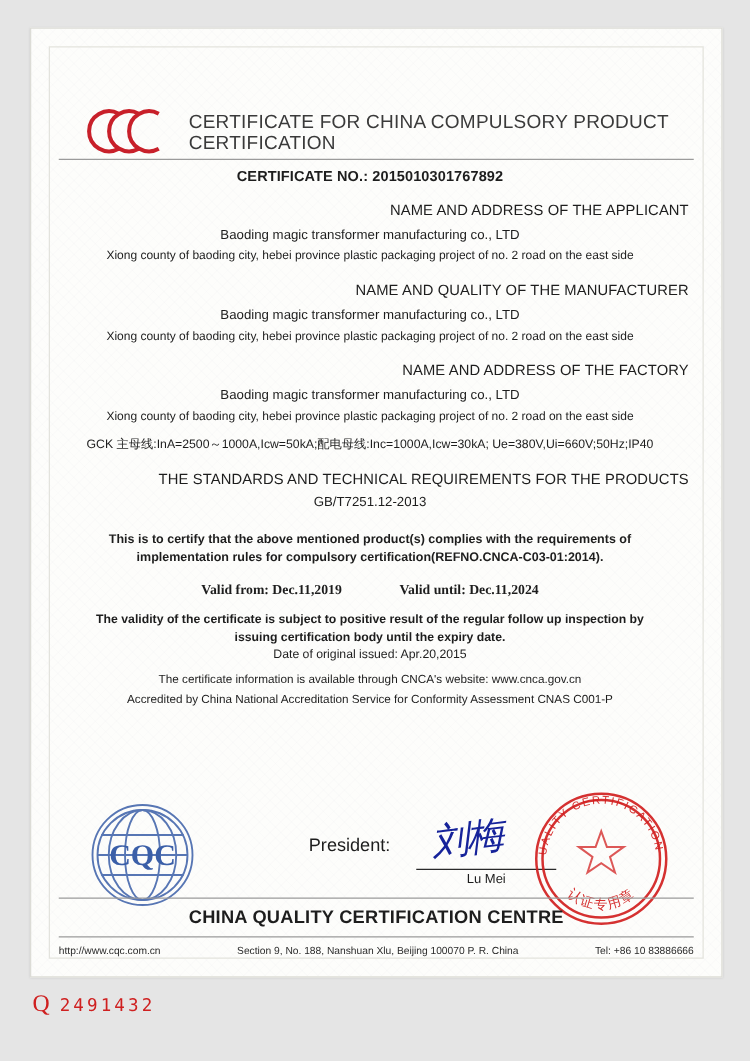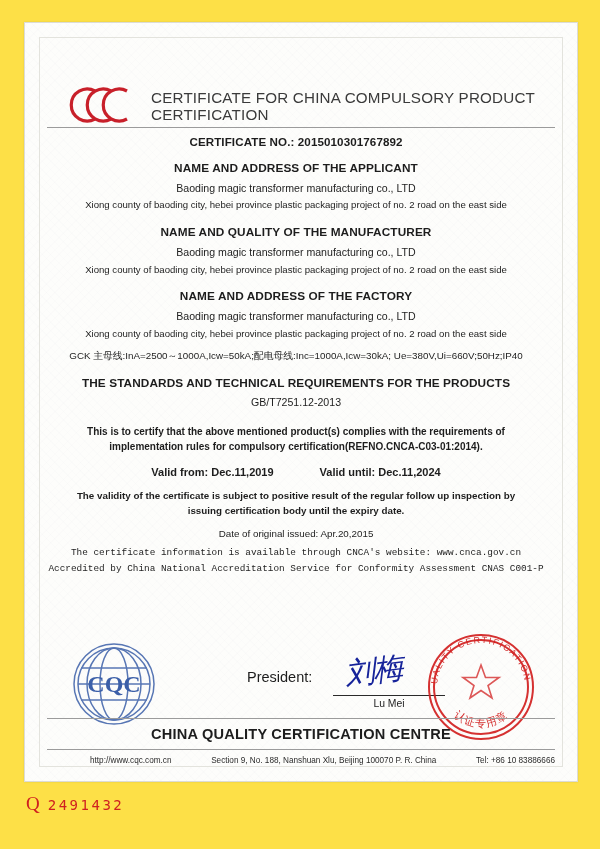--- a/index.html
+++ b/index.html
@@ -10,21 +10,21 @@
     width: 600px;
     height: 849px;
     background: #ffffff;
     font-family: "Liberation Sans", sans-serif;
     overflow: hidden;
   }
   .page {
     position: relative;
     width: 600px;
     height: 849px;
-    background: #fde047;
+    background: #e5e5e5;
   }
   .cert-sheet {
     position: absolute;
     left: 24px;
     top: 22px;
     width: 552px;
     height: 758px;
     background: #fdfdfb;
     border: 1px solid #dcdcd6;
     box-shadow: 0 0 2px rgba(0,0,0,0.10);
@@ -92,24 +92,25 @@
     text-align: center;
     color: #1d1d1d;
   }
   .line-bold {
     font-weight: bold;
     font-size: 11.6px;
     margin: 0 0 2px 0;
     letter-spacing: 0.1px;
   }
   .section-head {
-    font-weight: bold;
+    font-weight: normal;
     font-size: 11.8px;
     margin: 13px 0 6px 0;
     letter-spacing: 0.1px;
+    text-align: right;
   }
   .line-plain {
     font-size: 10.6px;
     margin: 3px 0;
     line-height: 1.35;
   }
   .addr {
     font-size: 9.6px;
     line-height: 1.45;
     margin: 2px 26px 0 26px;
@@ -129,36 +130,36 @@
     line-height: 1.5;
     margin: 16px 18px 0 18px;
   }
   .validity-row {
     margin-top: 12px;
     font-size: 11px;
     font-weight: bold;
     display: flex;
     justify-content: center;
     gap: 46px;
+    font-family: Liberation Serif, serif;
   }
   .validity-note {
     font-size: 9.8px;
     font-weight: bold;
     line-height: 1.5;
     margin: 11px 26px 0 26px;
   }
   .issued {
     font-size: 9.8px;
-    margin-top: 10px;
+    margin-top: 0;
   }
   .cnca {
     font-size: 9.4px;
     margin-top: 7px;
     line-height: 1.5;
-    font-family: Liberation Mono, monospace;
   }
 
   
   .president-area {
     position: absolute;
     left: 0;
     right: 0;
     top: 626px;
     height: 92px;
   }
@@ -237,21 +238,20 @@
   .footer-rule2 {
     height: 1px;
     background: #9b9b9b;
     margin-bottom: 6px;
   }
   .footer-line {
     display: flex;
     justify-content: space-between;
     font-size: 8.2px;
     color: #2b2b2b;
-    margin-left: 43px;
   }
   .footer-line .mid { flex: 1; text-align: center; }
   .footer-line .right { text-align: right; }
 
   
   .serial {
     position: absolute;
     left: 26px;
     top: 793px;
     display: flex;

